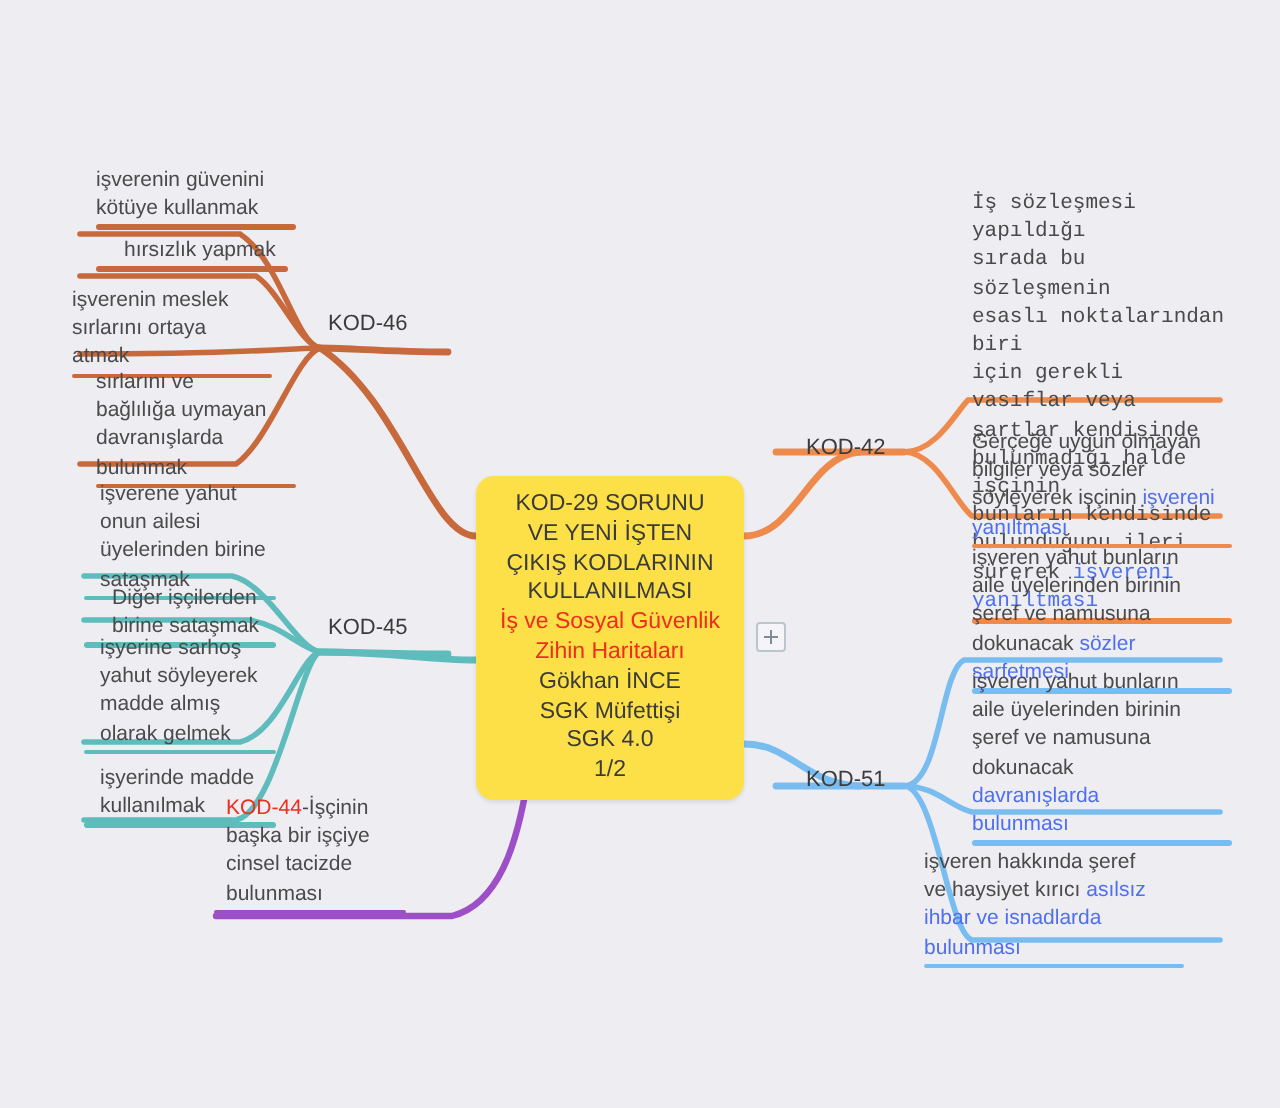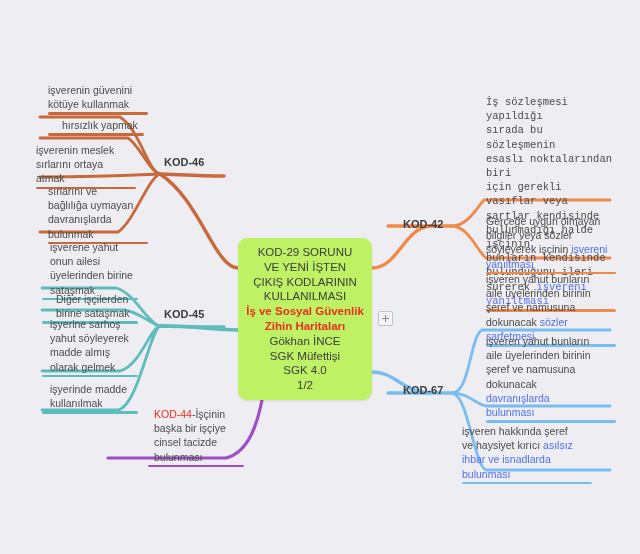--- a/index.html
+++ b/index.html
@@ -27,41 +27,40 @@
     pointer-events: none;
   }
 
   
   .central-node {
     position: absolute;
     left: 238px;
     top: 238px;
     width: 134px;
     height: 162px;
-    background: #bef264;
+    background: #fde047;
     border-radius: 9px;
     box-shadow: 0 1px 2px rgba(0,0,0,0.10);
     display: flex;
     flex-direction: column;
     align-items: center;
     justify-content: center;
     z-index: 5;
     box-sizing: border-box;
     padding: 2px 6px;
   }
   .central-node .ln {
     font-size: 11.5px;
     line-height: 14.8px;
     color: #3b3b3b;
     text-align: center;
     white-space: nowrap;
   }
   .central-node .ln.red {
     color: #ee2d1f;
-    font-weight: bold;
   }
 
   
   .expand-toggle {
     position: absolute;
     left: 378px;
     top: 311px;
     width: 15px;
     height: 15px;
     background: #f5f4f8;
@@ -114,21 +113,20 @@
   .accent-red  { color: #ee2d1f; }
   .accent-blue { color: #4f6ff0; }
 
   
   .branch-label {
     position: absolute;
     z-index: 4;
     font-size: 11px;
     color: #3b3b3b;
     white-space: nowrap;
-    font-weight: bold;
   }
 </style>
 </head>
 <body>
 
 <div id="canvas">
 
   <svg id="wires" viewBox="0 0 640 554" xmlns="http://www.w3.org/2000/svg">
 
     <path d="M238,268 C215,268 200,200 160,174" stroke="#c8693c" stroke-width="3.4" fill="none" stroke-linecap="round"></path>
@@ -184,21 +182,21 @@
     <span class="ln">SGK Müfettişi</span>
     <span class="ln">SGK 4.0</span>
     <span class="ln">1/2</span>
   </div>
 
   <div class="expand-toggle"></div>
 
   <div class="branch-label" style="left:164px; top:156px;">KOD-46</div>
   <div class="branch-label" style="left:164px; top:308px;">KOD-45</div>
   <div class="branch-label" style="left:403px; top:218px;">KOD-42</div>
-  <div class="branch-label" style="left:403px; top:384px;">KOD-67</div>
+  <div class="branch-label" style="left:403px; top:384px;">KOD-51</div>
 
   <div class="topic left" style="left:48px; top:83px; width:100px;">
     <span class="txt">işverenin güvenini
 kötüye kullanmak</span>
     <span class="rule c-or" style="width:100px;"></span>
   </div>
 
   <div class="topic left" style="left:62px; top:118px; width:86px;">
     <span class="txt">hırsızlık yapmak</span>
     <span class="rule c-or" style="width:96px; margin-left:-14px;"></span>
@@ -240,21 +238,21 @@
 olarak gelmek</span>
     <span class="rule c-tl" style="width:96px; margin-left:-8px;"></span>
   </div>
 
   <div class="topic left" style="left:50px; top:382px; width:94px;">
     <span class="txt">işyerinde madde
 kullanılmak</span>
     <span class="rule c-tl" style="width:96px; margin-left:-8px;"></span>
   </div>
 
-  <div class="topic left" style="left:113px; top:407px; width:94px;margin-left:41px;">
+  <div class="topic left" style="left:113px; top:397px; width:94px;">
     <span class="txt"><span class="accent-red">KOD-44</span><span>-İşçinin
 başka bir işçiye
 cinsel tacizde
 bulunması</span></span>
     <span class="rule c-pu" style="width:96px; margin-left:-6px;"></span>
   </div>
 
   <div class="topic right" style="left:486px; top:95px; width:130px;font-family:Liberation Mono, monospace;">
     <span class="txt"><span>İş sözleşmesi yapıldığı
 sırada bu sözleşmenin

